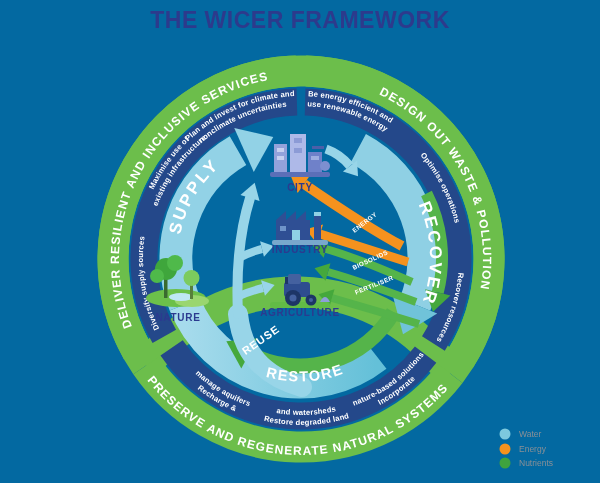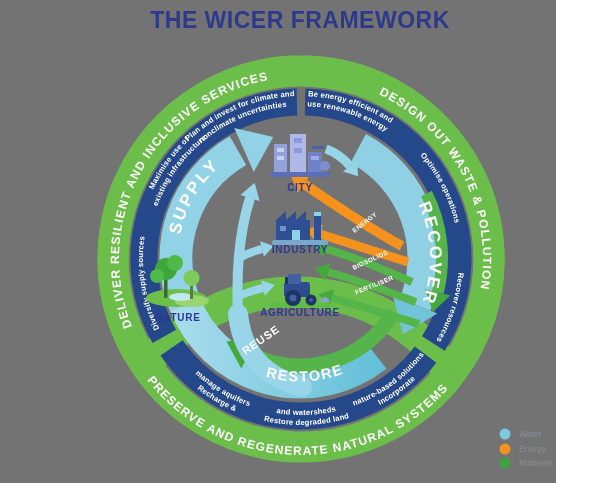--- a/index.html
+++ b/index.html
@@ -1,16 +1,16 @@
 <!DOCTYPE html>
 <html><head>
 <meta charset="utf-8">
 <style>
   html,body{margin:0;padding:0;background:#ffffff;}
-  .stage{width:556px;height:483px;position:relative;background:#737373;overflow:hidden;}
+  .stage{width:600px;height:483px;position:relative;background:#0369a1;overflow:hidden;}
   svg{display:block;}
   text, textPath{font-family:"Liberation Sans", sans-serif;}
   .title{font-size:23px;font-weight:800;fill:#2D3A8C;letter-spacing:0.5px;}
   .ringtext{font-size:12px;font-weight:700;fill:#ffffff;letter-spacing:1.1px;}
   .navytext{font-size:7.6px;font-weight:600;fill:#ffffff;letter-spacing:0.2px;}
   .cycle-big{font-size:17px;font-weight:700;fill:#ffffff;letter-spacing:2.5px;}
   .cycle-mid{font-size:14.5px;font-weight:700;fill:#ffffff;letter-spacing:1.5px;}
   .cycle-sm{font-size:11px;font-weight:700;fill:#ffffff;letter-spacing:1px;}
   .flowlabel{font-size:6.3px;font-weight:700;fill:#ffffff;letter-spacing:0.4px;}
   .nodelabel{font-size:10px;font-weight:800;fill:#2B3A8F;letter-spacing:0.7px;}

